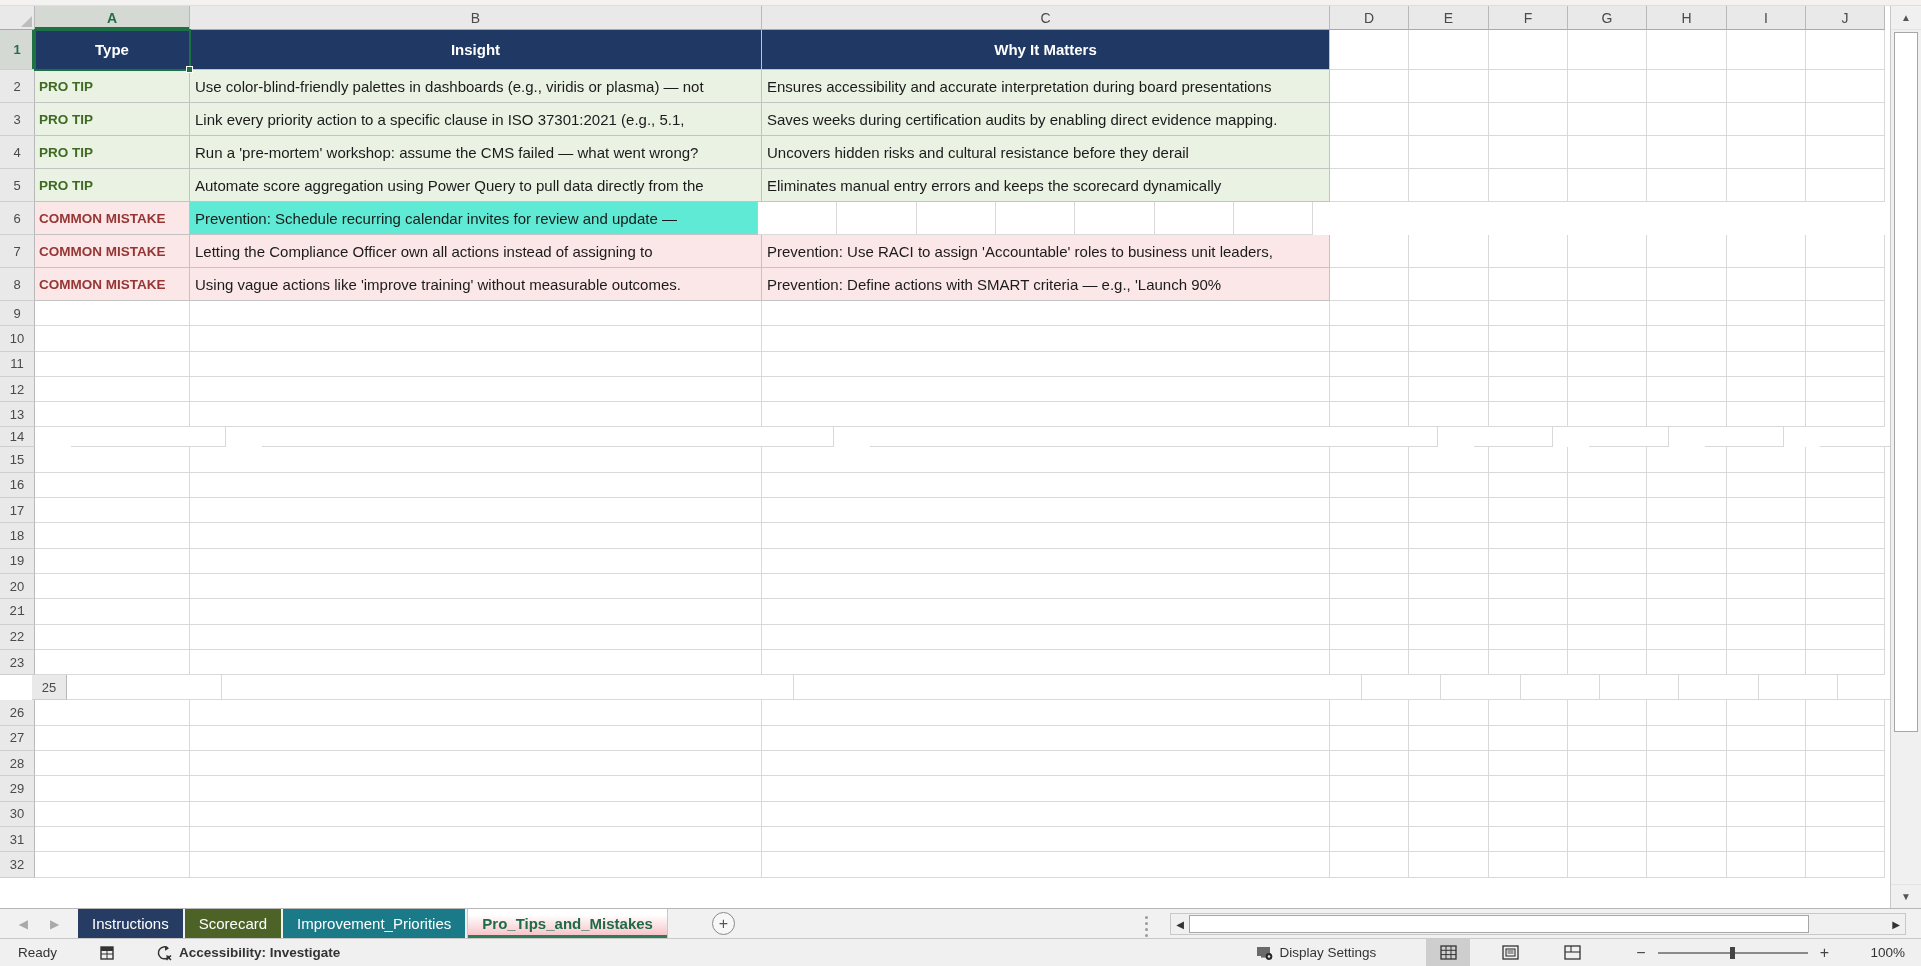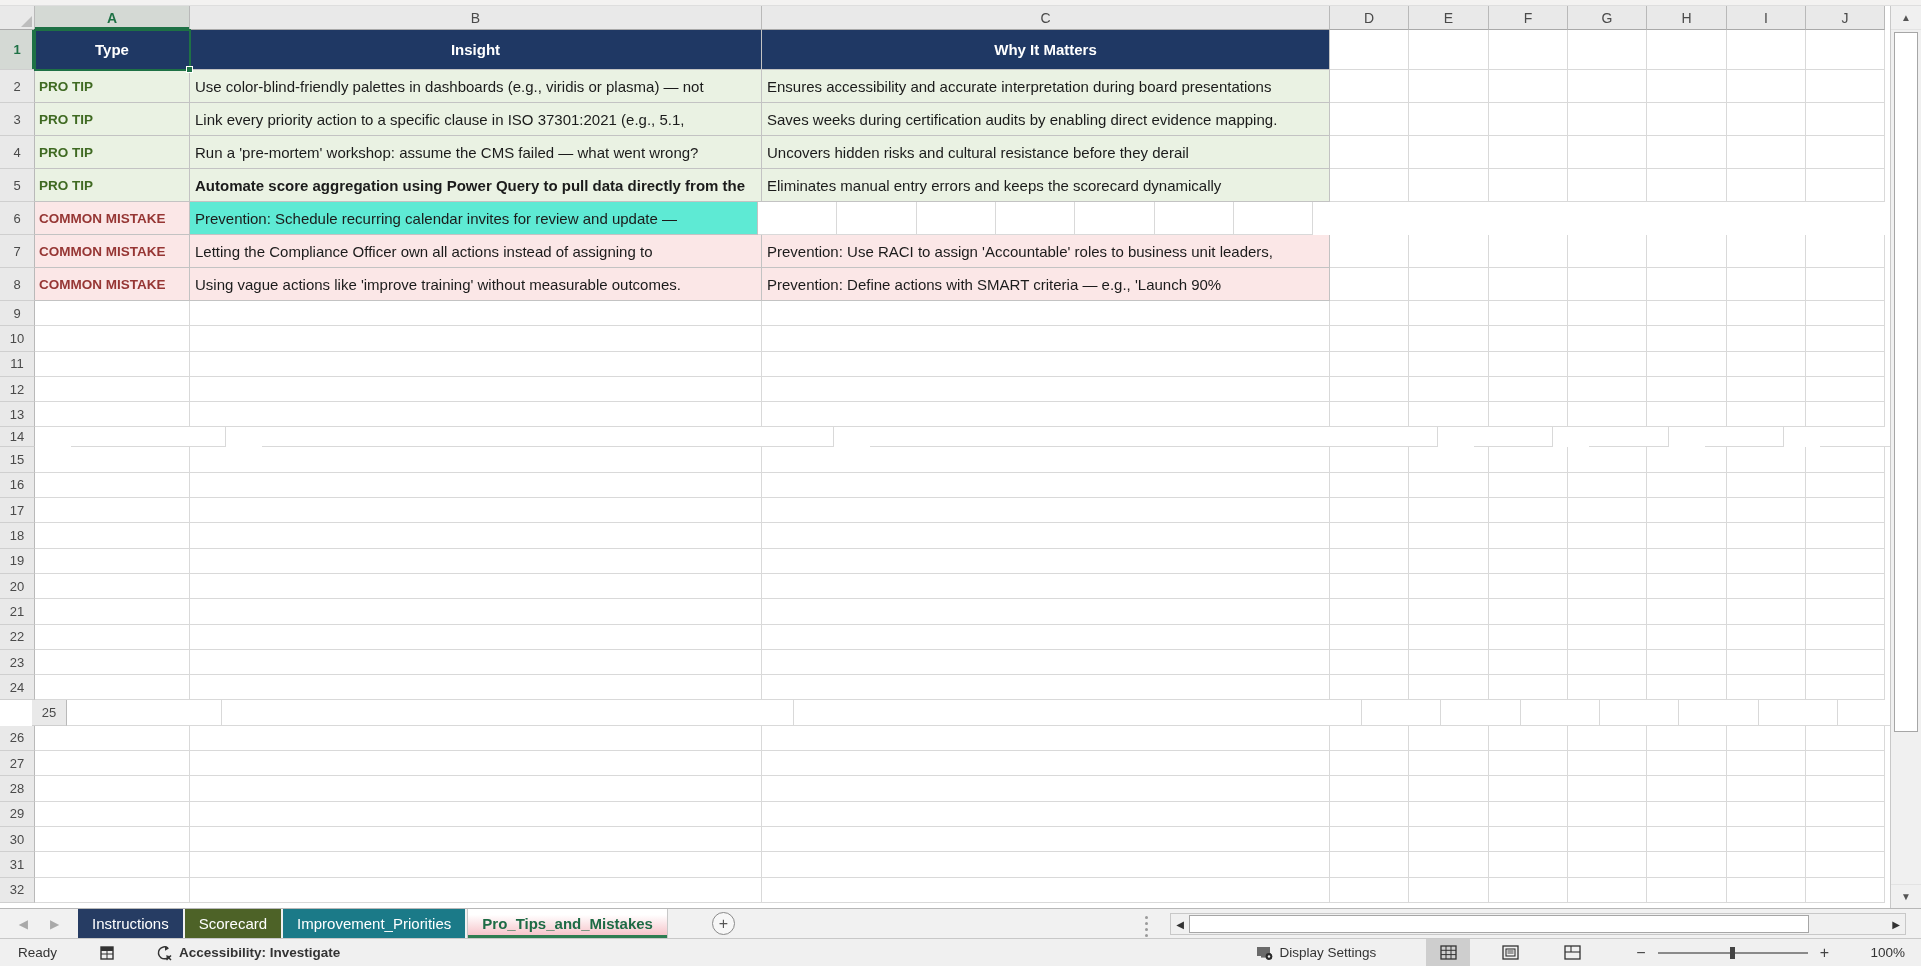--- a/index.html
+++ b/index.html
@@ -169,21 +169,21 @@
         <div class="cell" style="width: 80px;"></div>
         <div class="cell" style="width: 79px;"></div>
         <div class="cell" style="width: 79px;"></div>
         <div class="cell" style="width: 80px;"></div>
         <div class="cell" style="width: 79px;"></div>
         <div class="cell" style="width: 79px;"></div>
       </div>
       <div class="g-row" style="height: 33px;">
         <div class="gut">5</div>
         <div class="cell tbl type-cell" style="width: 155px; background: rgb(234, 242, 227); color: rgb(63, 106, 34);">PRO TIP</div>
-        <div class="cell tbl text-cell" style="width: 572px; background: rgb(234, 242, 227); font-weight: bold;">Automate score aggregation using Power Query to pull data directly from the</div>
+        <div class="cell tbl text-cell" style="width: 572px; background: rgb(234, 242, 227);">Automate score aggregation using Power Query to pull data directly from the</div>
         <div class="cell tbl text-cell" style="width: 568px; background: rgb(234, 242, 227);">Eliminates manual entry errors and keeps the scorecard dynamically</div>
         <div class="cell" style="width: 79px;"></div>
         <div class="cell" style="width: 80px;"></div>
         <div class="cell" style="width: 79px;"></div>
         <div class="cell" style="width: 79px;"></div>
         <div class="cell" style="width: 80px;"></div>
         <div class="cell" style="width: 79px;"></div>
         <div class="cell" style="width: 79px;"></div>
       </div>
       <div class="g-row" style="height: 33px;">
@@ -373,21 +373,21 @@
         <div class="cell" style="width: 572px;"></div>
         <div class="cell" style="width: 568px;"></div>
         <div class="cell" style="width: 79px;"></div>
         <div class="cell" style="width: 80px;"></div>
         <div class="cell" style="width: 79px;"></div>
         <div class="cell" style="width: 79px;"></div>
         <div class="cell" style="width: 80px;"></div>
         <div class="cell" style="width: 79px;"></div>
         <div class="cell" style="width: 79px;"></div>
       </div>
-      <div class="g-row" style="height: 25.3px;">
+      <div class="g-row" style="height: 25.3px; font-family: Liberation Mono, monospace;">
         <div class="gut">21</div>
         <div class="cell" style="width: 155px;"></div>
         <div class="cell" style="width: 572px;"></div>
         <div class="cell" style="width: 568px;"></div>
         <div class="cell" style="width: 79px;"></div>
         <div class="cell" style="width: 80px;"></div>
         <div class="cell" style="width: 79px;"></div>
         <div class="cell" style="width: 79px;"></div>
         <div class="cell" style="width: 80px;"></div>
         <div class="cell" style="width: 79px;"></div>
@@ -401,33 +401,20 @@
         <div class="cell" style="width: 79px;"></div>
         <div class="cell" style="width: 80px;"></div>
         <div class="cell" style="width: 79px;"></div>
         <div class="cell" style="width: 79px;"></div>
         <div class="cell" style="width: 80px;"></div>
         <div class="cell" style="width: 79px;"></div>
         <div class="cell" style="width: 79px;"></div>
       </div>
       <div class="g-row" style="height: 25.3px;">
         <div class="gut">23</div>
-        <div class="cell" style="width: 155px;"></div>
-        <div class="cell" style="width: 572px;"></div>
-        <div class="cell" style="width: 568px;"></div>
-        <div class="cell" style="width: 79px;"></div>
-        <div class="cell" style="width: 80px;"></div>
-        <div class="cell" style="width: 79px;"></div>
-        <div class="cell" style="width: 79px;"></div>
-        <div class="cell" style="width: 80px;"></div>
-        <div class="cell" style="width: 79px;"></div>
-        <div class="cell" style="width: 79px;"></div>
-      </div>
-      <div class="g-row" style="height: 25.3px;">
-        <div class="gut">24</div>
         <div class="cell" style="width: 155px;"></div>
         <div class="cell" style="width: 572px;"></div>
         <div class="cell" style="width: 568px;"></div>
         <div class="cell" style="width: 79px;"></div>
         <div class="cell" style="width: 80px;"></div>
         <div class="cell" style="width: 79px;"></div>
         <div class="cell" style="width: 79px;"></div>
         <div class="cell" style="width: 80px;"></div>
         <div class="cell" style="width: 79px;"></div>
         <div class="cell" style="width: 79px;"></div>

